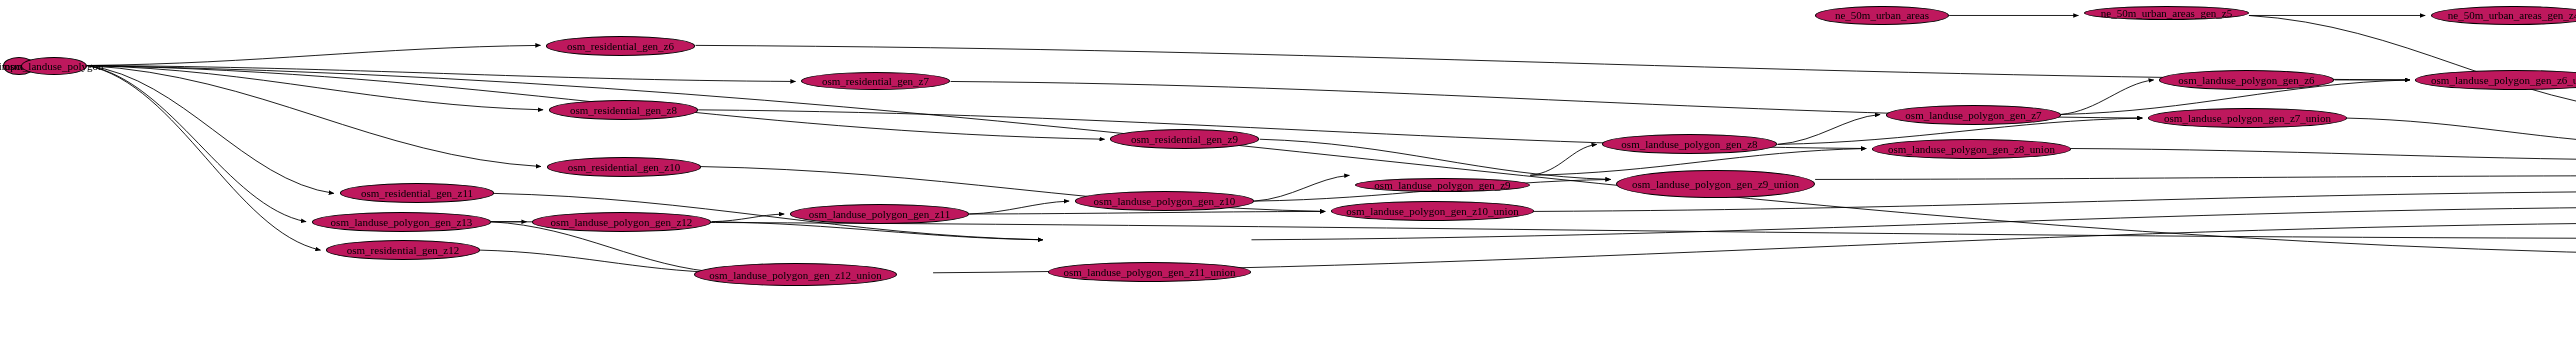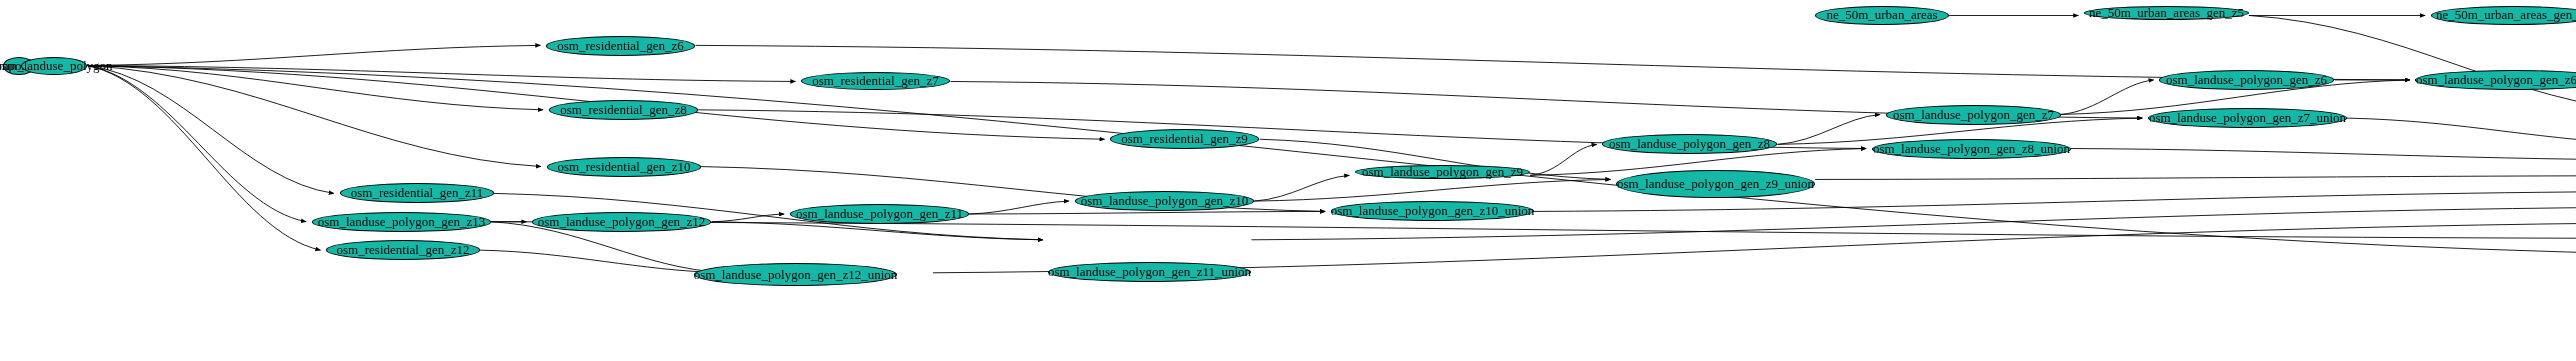--- a/index.html
+++ b/index.html
@@ -1,21 +1,21 @@
 <!DOCTYPE html>
 <html style="font-size:8.2px"><head>
 <meta charset="utf-8">
 <style>
   html,body{margin:0;padding:0;background:#ffffff;}
   body{width:2741px;height:362px;font-family:"Liberation Serif",serif;overflow:hidden;}
   #stage{position:relative;width:2741px;height:362px;background:#fff;}
   svg#wires{position:absolute;left:0;top:0;width:2741px;height:362px;}
   .node{position:absolute;display:flex;align-items:center;justify-content:center;
-        border:0.8px solid #000;border-radius:50%;background:#14b8a6;
-        font-size:13px;color:#000;white-space:nowrap;box-sizing:border-box;
+        border:0.8px solid #000;border-radius:50%;background:#be185d;
+        font-size:11px;color:#000;white-space:nowrap;box-sizing:border-box;
         font-family:"Liberation Serif",serif;z-index:5;}
 </style>
 </head>
 <body>
 
 <div id="stage">
   <svg id="wires" viewBox="0 0 5320 702" preserveAspectRatio="none">
     <defs>
       <marker id="ah" markerWidth="11" markerHeight="9" refX="10" refY="4.5" orient="auto" markerUnits="userSpaceOnUse">
         <path d="M0,0 L11,4.5 L0,9 z" fill="#000"></path>
@@ -76,21 +76,21 @@
       <div class="node" style="left: 801px; top: 72px; width: 149px; height: 18px;">osm_residential_gen_z7</div>
       <div class="node" style="left: 549px; top: 100px; width: 149px; height: 19.6px;">osm_residential_gen_z8</div>
       <div class="node" style="left: 1110px; top: 129px; width: 149px; height: 19.6px;">osm_residential_gen_z9</div>
       <div class="node" style="left: 547px; top: 157px; width: 154px; height: 19.6px;">osm_residential_gen_z10</div>
       <div class="node" style="left: 340px; top: 183px; width: 154px; height: 19.6px;">osm_residential_gen_z11</div>
       <div class="node" style="left: 326px; top: 240px; width: 154px; height: 19.6px;">osm_residential_gen_z12</div>
       <div class="node" style="left: 312px; top: 212px; width: 179px; height: 19.6px;">osm_landuse_polygon_gen_z13</div>
       <div class="node" style="left: 532px; top: 212px; width: 179px; height: 19.6px;">osm_landuse_polygon_gen_z12</div>
       <div class="node" style="left: 790px; top: 204px; width: 179px; height: 19.6px;">osm_landuse_polygon_gen_z11</div>
       <div class="node" style="left: 1075px; top: 191px; width: 179px; height: 19.6px;">osm_landuse_polygon_gen_z10</div>
-      <div class="node" style="left: 1355px; top: 165px; width: 175px; height: 14px;">osm_landuse_polygon_gen_z9</div>
+      <div class="node" style="left: 1355px; top: 178px; width: 175px; height: 14px;">osm_landuse_polygon_gen_z9</div>
       <div class="node" style="left: 1602px; top: 134px; width: 175px; height: 19.6px;">osm_landuse_polygon_gen_z8</div>
       <div class="node" style="left: 1886px; top: 105px; width: 175px; height: 19.6px;">osm_landuse_polygon_gen_z7</div>
       <div class="node" style="left: 2159px; top: 70px; width: 175px; height: 19.6px;">osm_landuse_polygon_gen_z6</div>
       <div class="node" style="left: 694px; top: 263px; width: 203px; height: 23px;">osm_landuse_polygon_gen_z12_union</div>
       <div class="node" style="left: 1048px; top: 230px; width: 203px; height: 19.6px; margin-top: 32px;">osm_landuse_polygon_gen_z11_union</div>
       <div class="node" style="left: 1331px; top: 201px; width: 203px; height: 19.6px;">osm_landuse_polygon_gen_z10_union</div>
       <div class="node" style="left: 1616px; top: 170px; width: 199px; height: 28px;">osm_landuse_polygon_gen_z9_union</div>
       <div class="node" style="left: 1872px; top: 139px; width: 199px; height: 19.6px;">osm_landuse_polygon_gen_z8_union</div>
       <div class="node" style="left: 2148px; top: 108px; width: 199px; height: 19.6px;">osm_landuse_polygon_gen_z7_union</div>
       <div class="node" style="left: 2415px; top: 70px; width: 199px; height: 19.6px;">osm_landuse_polygon_gen_z6_union</div>

